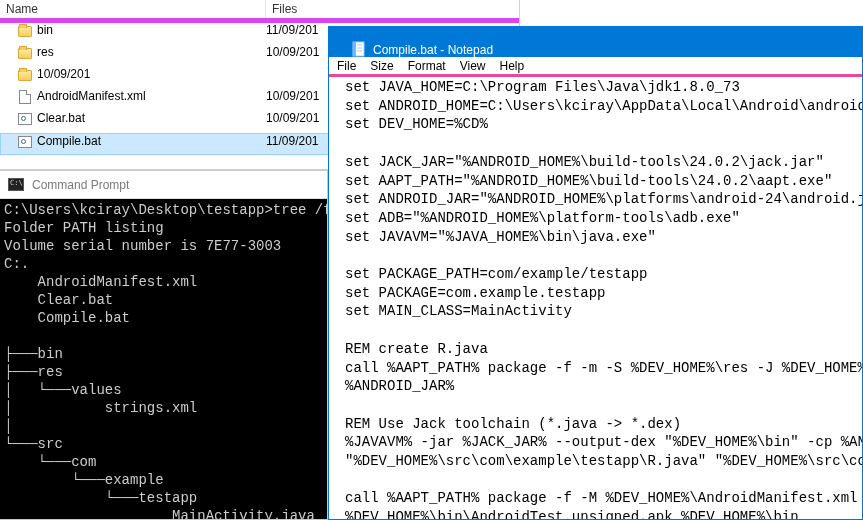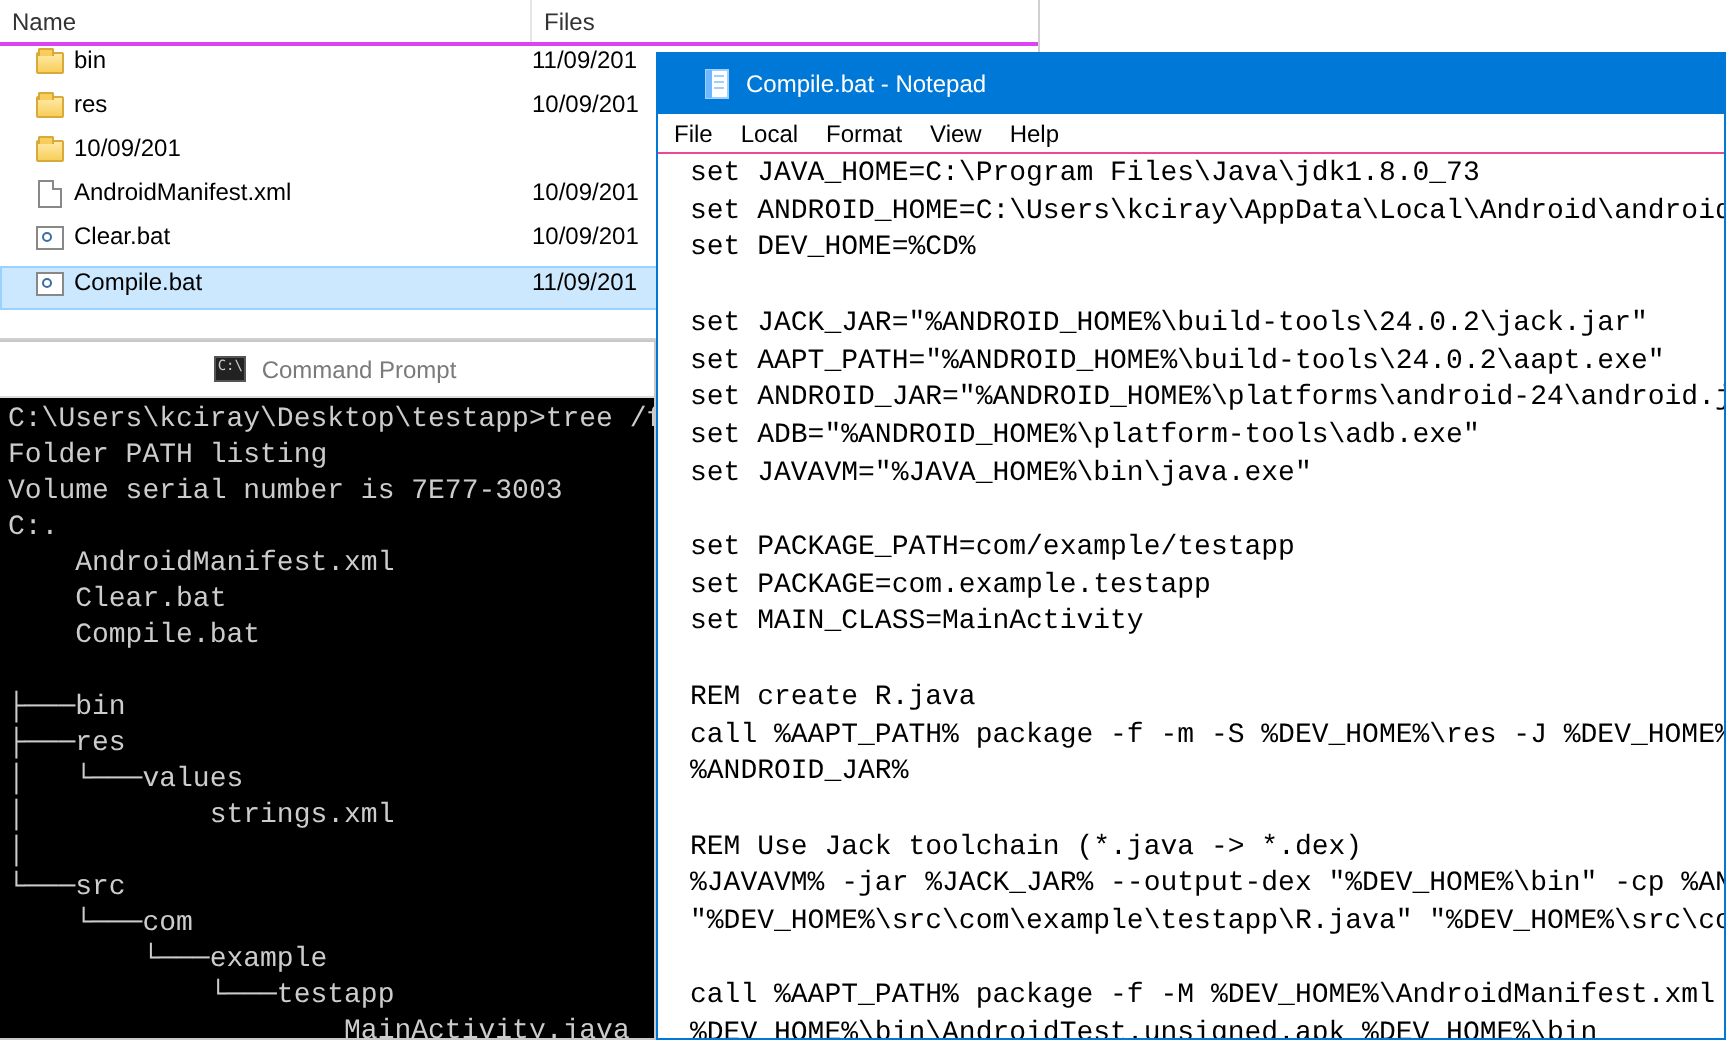--- a/index.html
+++ b/index.html
@@ -2,21 +2,21 @@
 <html><head>
 <meta charset="utf-8">
 <style>
   * { margin: 0; padding: 0; box-sizing: border-box; font-family: "Segoe UI", Arial, sans-serif; font-size: 12px; }
   html, body { width: 863px; height: 520px; overflow: hidden; background: #fff; }
 
   .explorer {
     position: absolute; left: 0; top: 0; width: 520px; height: 170px;
     background: #fff; border: 1px solid #d0d0d0; border-top: none; border-left: none;
   }
-  .exp-header { display: flex; height: 23px; border-bottom: 2px solid #d946ef; }
+  .exp-header { display: flex; height: 23px; border-bottom: 5px solid #d946ef; }
   .exp-col { display: flex; align-items: center; padding: 0 6px; border-right: 1px solid #e5e5e5; color: #333; }
   .exp-col.name { width: 266px; }
   .exp-col.date { width: 144px; }
   .exp-col.type { width: 90px; }
   .exp-col.size { flex: 1; border-right: none; }
   .exp-rows { }
   .exp-row { display: flex; align-items: flex-start; height: 22px; padding-left: 16px; }
   .exp-row.sel { background: #cce8ff; border: 1px solid #99d1ff; height: 22px; padding-left: 15px; }
   .exp-row .icon { width: 18px; height: 16px; display: flex; align-items: center; justify-content: center; margin-right: 3px; }
   .exp-row .name { width: 229px; color: #000; }
@@ -25,33 +25,33 @@
   .folder-icon::before { content:""; position:absolute; top:-3px; left:0; width:6px; height:3px; background:#f7ce5b; border:1px solid #d9a93a; border-bottom:none; border-radius:1px 1px 0 0; }
   .file-icon { width: 12px; height: 14px; background: #fff; border: 1px solid #888; position: relative; }
   .file-icon::before { content:""; position:absolute; top:-1px; right:-1px; width:4px; height:4px; background:#fff; border-left:1px solid #888; border-bottom:1px solid #888; }
   .bat-icon { width: 14px; height: 12px; background: #fff; border: 1px solid #888; position: relative; }
   .bat-icon::after { content:""; position:absolute; top:2px; left:2px; width:3px; height:3px; border:1px solid #3a6ea5; border-radius:50%; }
 
   .cmd {
     position: absolute; left: 0; top: 170px; width: 328px; height: 350px;
     background: #fff; border: 1px solid #c8c8c8; border-left: none;
   }
-  .cmd-title { height: 28px; display: flex; align-items: center; padding-left: 8px; color: #7a7a7a; background: #fff; border-bottom: 1px solid #dcdcdc; justify-content: center;}
+  .cmd-title { height: 28px; display: flex; align-items: center; padding-left: 8px; color: #7a7a7a; background: #fff; border-bottom: 1px solid #dcdcdc;}
   .cmd-title .cmd-ico { width:16px; height:13px; background:#222; border:1px solid #555; margin-right:8px; position:relative; }
   .cmd-title .cmd-ico::after { content:"C:\\"; color:#ccc; font-size:7px; position:absolute; left:1px; top:0; font-family: Consolas, monospace; }
   .cmd-body { background:#000; color:#ccc; font-family: Consolas, "Courier New", monospace; font-size: 14px; line-height: 18px; padding: 2px 4px; height: calc(100% - 28px); white-space: pre; overflow: hidden; }
 
   .notepad {
     position: absolute; left: 328px; top: 26px; width: 535px; height: 494px;
     border: 1px solid #0078d7; background: #fff;
   }
-  .np-title { height: 30px; background: #0078d7; color: #fff; display: flex; align-items: center; padding-left: 22px; font-size: 12px; }
+  .np-title { height: 30px; background: #0078d7; color: #fff; display: flex; align-items: flex-end; padding-left: 22px; font-size: 12px; }
   .np-title .np-ico { width:16px; height:16px; margin-right:6px; display:flex; align-items:center; justify-content:center; }
   .np-title .np-ico svg { width:16px; height:16px; }
-  .np-menu { height: 20px; display:flex; align-items:center; gap: 14px; padding-left: 8px; border-bottom: 1px solid #ec4899; background:#fff; }
+  .np-menu { height: 20px; display:flex; align-items:center; gap: 14px; padding-left: 8px; border-bottom: 3px solid #ec4899; background:#fff; }
   .np-menu span { color:#000; }
   .np-body { font-family: Consolas, "Courier New", monospace; font-size: 14px; line-height: 18.7px; padding: 1px 2px 2px 16px; white-space: pre; overflow: hidden; height: calc(100% - 50px); color:#000; }
 </style>
 </head>
 <body>
 
 <div class="explorer">
   <div class="exp-header">
     <div class="exp-col name">Name</div>
     <div class="exp-col size">Files</div>
@@ -135,21 +135,21 @@
           <rect x="2" y="1" width="3" height="14" fill="#6fb7ff"></rect>
           <line x1="6" y1="4" x2="11" y2="4" stroke="#9ecfff"></line>
           <line x1="6" y1="7" x2="11" y2="7" stroke="#9ecfff"></line>
           <line x1="6" y1="10" x2="11" y2="10" stroke="#9ecfff"></line>
         </svg>
     </span>
     <span>Compile.bat - Notepad</span>
   </div>
   <div class="np-menu">
     <span>File</span>
-    <span>Local</span>
+    <span>Size</span>
     <span>Format</span>
     <span>View</span>
     <span>Help</span>
   </div>
   <div class="np-body">set JAVA_HOME=C:\Program Files\Java\jdk1.8.0_73
 set ANDROID_HOME=C:\Users\kciray\AppData\Local\Android\android-sdk
 set DEV_HOME=%CD%
 
 set JACK_JAR="%ANDROID_HOME%\build-tools\24.0.2\jack.jar"
 set AAPT_PATH="%ANDROID_HOME%\build-tools\24.0.2\aapt.exe"

